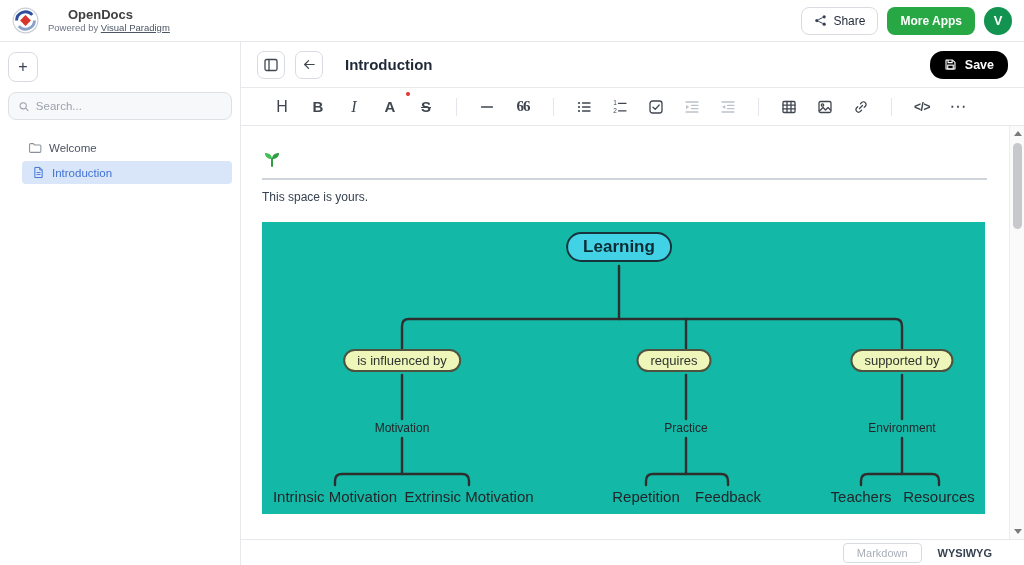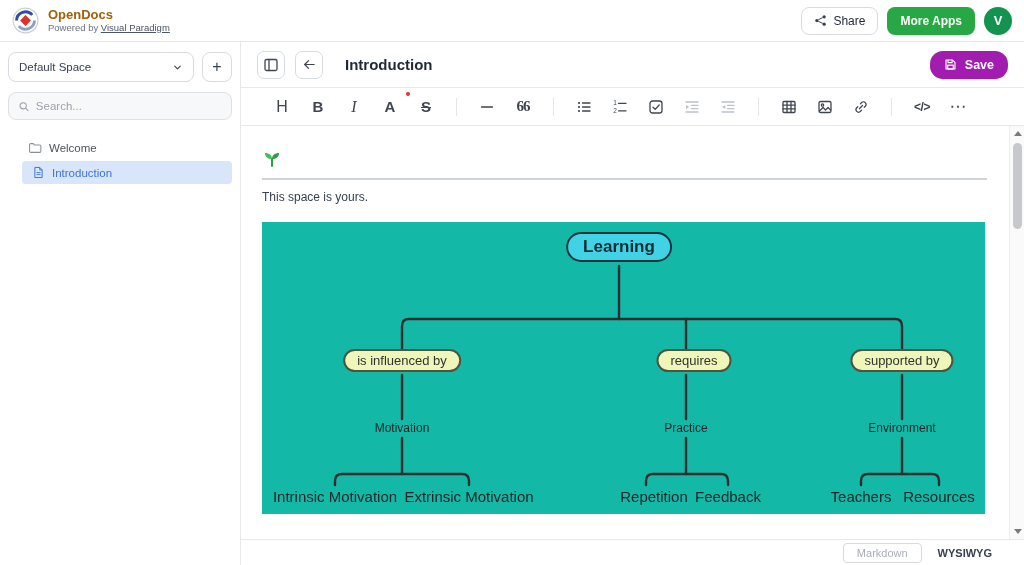--- a/index.html
+++ b/index.html
@@ -7,21 +7,21 @@
   body { font-family:"Liberation Sans", sans-serif; background:#fff; color:#1f2937; }
 
   .app { width:1024px; height:565px; display:flex; flex-direction:column; }
 
   
   .topbar { height:42px; flex:0 0 42px; display:flex; align-items:center; justify-content:space-between;
             padding:0 12px; border-bottom:1px solid #e6e8eb; background:#fff; }
   .brand { display:flex; align-items:center; gap:9px; }
   .logo { width:27px; height:27px; display:block; }
   .brand-text { display:flex; flex-direction:column; line-height:1.15; }
-  .app-name { font-size:13px; font-weight:700; color:#a16207; }
+  .app-name { font-size:13px; font-weight:700; color:#404040;margin-left:20px; }
   .powered { font-size:9.5px; color:#6b7280; }
   .powered a { color:#4b5563; text-decoration:underline; cursor:pointer; }
   .topbar-right { display:flex; align-items:center; gap:9px; }
   .btn-share { display:flex; align-items:center; gap:6px; height:28px; padding:0 12px; background:#fff;
                border:1px solid #d8dce2; border-radius:8px; font-size:12px; color:#1f2937; cursor:pointer; }
   .btn-moreapps { height:28px; padding:0 13px; background:#28a745; border:none; border-radius:8px;
                   font-size:12px; color:#fff; font-weight:600; cursor:pointer; }
   .avatar { width:28px; height:28px; border-radius:50%; background:#12934f; color:#fff; font-size:13px;
             font-weight:700; display:flex; align-items:center; justify-content:center; cursor:pointer; }
 
@@ -49,21 +49,21 @@
 
   
   .main { flex:1; display:flex; flex-direction:column; min-width:0; background:#fff; }
 
   .doc-header { height:46px; flex:0 0 46px; display:flex; align-items:center; gap:10px; padding:0 16px;
                 border-bottom:1px solid #e6e8eb; }
   .icon-btn { width:28px; height:28px; border:1px solid #d8dce2; border-radius:7px; background:#fff;
               display:flex; align-items:center; justify-content:center; cursor:pointer; }
   .doc-title { font-size:15px; font-weight:700; color:#1f2937; margin-left:12px; }
   .spacer { flex:1; }
-  .btn-save { display:flex; align-items:center; gap:8px; height:28px; padding:0 14px; background:#a21caf;
+  .btn-save { display:flex; align-items:center; gap:8px; height:28px; padding:0 14px; background:#000000;
               border:none; border-radius:13px; color:#fff; font-size:12.5px; font-weight:600; cursor:pointer; }
 
   
   .fmt-bar { height:38px; flex:0 0 38px; display:flex; align-items:center; gap:6px; padding:0 26px;
              border-bottom:1px solid #e6e8eb; }
   .fmt-btn { width:30px; height:28px; display:flex; align-items:center; justify-content:center; border-radius:6px;
              background:transparent; border:none; cursor:pointer; color:#3f4650; }
   .fmt-div { width:1px; height:18px; background:#e3e6ea; margin:0 9px; }
   .g-h { font-size:16px; font-weight:500; }
   .g-b { font-size:15px; font-weight:800; }
@@ -145,26 +145,20 @@
       </button>
       <button class="btn-moreapps">More Apps</button>
       <div class="avatar">V</div>
     </div>
   </header>
 
   <div class="body">
 
     <aside class="sidebar">
       <div class="space-row">
-        <div class="space-select">
-          <span>Default Space</span>
-          <svg width="11" height="11" viewBox="0 0 12 12">
-            <path d="M3 4.5l3 3 3-3" class="st"></path>
-          </svg>
-        </div>
         <button class="btn-plus">+</button>
       </div>
       <div class="search-box">
         <svg width="13" height="13" viewBox="0 0 16 16">
           <circle cx="7" cy="7" r="4.2" fill="none" stroke="#9aa1ab" stroke-width="1.4"></circle>
           <line x1="10.3" y1="10.3" x2="13.5" y2="13.5" stroke="#9aa1ab" stroke-width="1.4" stroke-linecap="round"></line>
         </svg>
         <input type="text" placeholder="Search..." style="">
       </div>
       <div class="tree">
@@ -324,30 +318,30 @@
                 <path d="M73 263 L73 259 Q73 252 80 252 L200 252 Q207 252 207 259 L207 263"></path>
                 <path d="M424 216 L424 252"></path>
                 <path d="M384 263 L384 259 Q384 252 391 252 L459 252 Q466 252 466 259 L466 263"></path>
                 <path d="M640 216 L640 252"></path>
                 <path d="M599 263 L599 259 Q599 252 606 252 L670 252 Q677 252 677 259 L677 263"></path>
               </g>
             </svg>
             <div class="mm-node mm-root" style="left:357px">Learning</div>
 
             <div class="mm-node mm-branch" style="left:140px">is influenced by</div>
-            <div class="mm-node mm-branch" style="left:432px">requires</div>
+            <div class="mm-node mm-branch" style="left:412px">requires</div>
             <div class="mm-node mm-branch" style="left:640px">supported by</div>
 
             <div class="mm-node mm-child" style="left:140px">Motivation</div>
             <div class="mm-node mm-child" style="left:424px">Practice</div>
             <div class="mm-node mm-child" style="left:640px">Environment</div>
 
             <div class="mm-node mm-leaf" style="left:73px">Intrinsic Motivation</div>
             <div class="mm-node mm-leaf" style="left:207px">Extrinsic Motivation</div>
-            <div class="mm-node mm-leaf" style="left:392px">Repetition</div>
+            <div class="mm-node mm-leaf" style="left:384px">Repetition</div>
             <div class="mm-node mm-leaf" style="left:466px">Feedback</div>
             <div class="mm-node mm-leaf" style="left:599px">Teachers</div>
             <div class="mm-node mm-leaf" style="left:677px">Resources</div>
           </div>
         </div>
 
         <div class="scrollbar">
           <div class="sb-arrow sb-up">
               <span class="tri-up"></span>
             </div>

